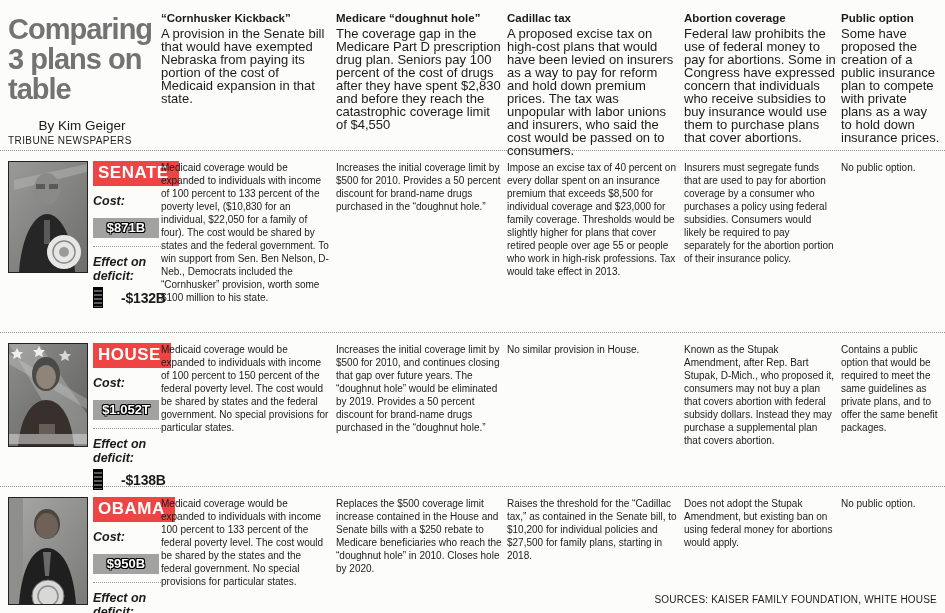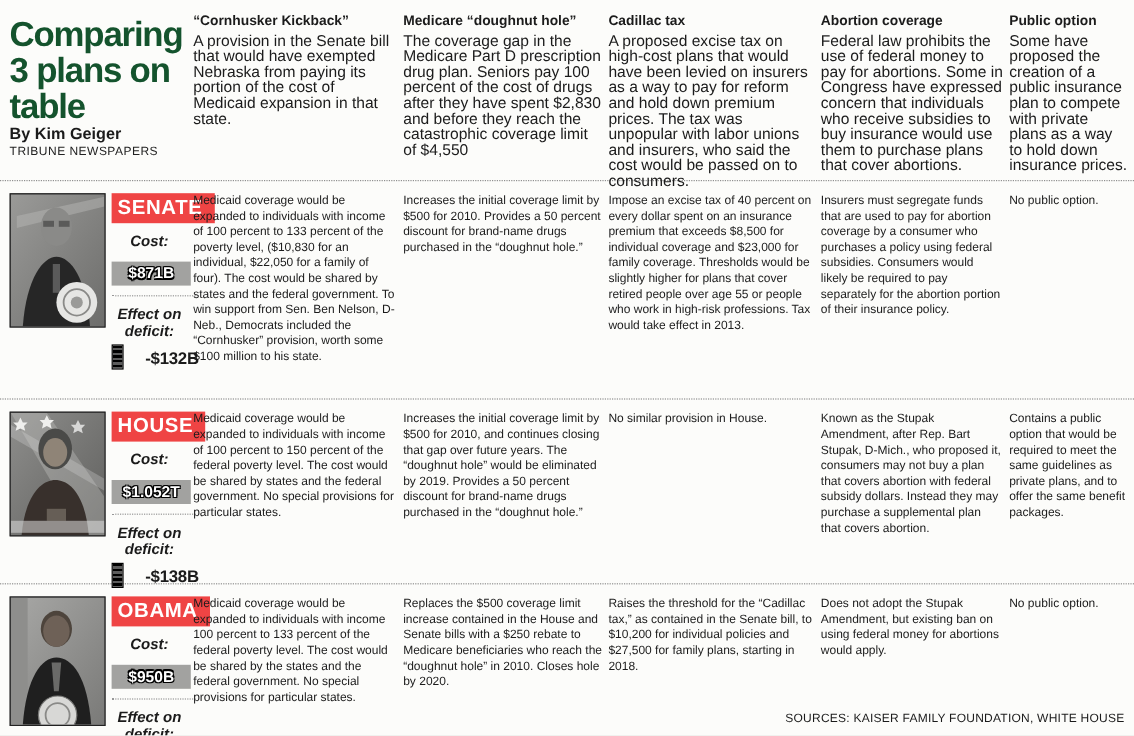--- a/index.html
+++ b/index.html
@@ -21,41 +21,41 @@
     box-sizing:border-box;
   }
   .rule{border-top:1px dotted #8f8f8f;}
   .hdr{height:150px;padding-top:12px;}
   .r-senate{height:182px;}
   .r-house{height:154px;}
   .r-obama{height:127px;}
 
   .page-title{
     font-size:29px;line-height:30px;font-weight:800;
-    letter-spacing:-1px;color:#14532d;margin-top:2px;
-  }
-  .byline{font-size:13.5px;font-weight:700;}
+    letter-spacing:-1px;color:#737373;margin-top:2px;
+  }
+  .byline{font-size:13.5px;font-weight:400;margin-top:14px;text-align:center;}
   .publisher{font-size:10px;letter-spacing:.4px;margin-top:2px;color:#222;}
 
   .col-head{font-size:11.5px;font-weight:800;line-height:13px;}
   .col-desc{font-size:13px;line-height:13px;margin-top:2px;}
 
   .cell{font-size:10px;line-height:13px;}
 
   .plan-cell{display:flex;gap:5px;}
   .photo{flex:0 0 78px;border:1px solid #222;overflow:hidden;background:#777;}
   .photo svg{display:block;}
   .plan-info{flex:1 1 auto;min-width:0;}
   .plan-bar{
     display:inline-block;background:#ef4444;color:#fff;
     font-weight:800;font-size:17px;letter-spacing:.5px;
     padding:2px 10px 3px 5px;
   }
   .cost-label,.deficit-label{
-    font-style:italic;font-weight:800;font-size:12.5px;line-height:14px;margin-top:8px;text-align:center;
+    font-style:italic;font-weight:800;font-size:12.5px;line-height:14px;margin-top:8px;
   }
   .cost-badge{
     display:inline-block;margin-top:10px;
     background:#a2a2a0;color:#fff;
     font-weight:800;font-size:13px;
     padding:2px 9px 3px;min-width:48px;text-align:center;
     text-shadow:-1px -1px 0 #000,1px -1px 0 #000,-1px 1px 0 #000,1px 1px 0 #000,0 1px 0 #000,0 -1px 0 #000;
   }
   .mini-rule{border-top:1px dotted #979797;margin:8px 0 0;width:70px;}
   .deficit-row{display:flex;align-items:center;gap:18px;margin-top:4px;}

